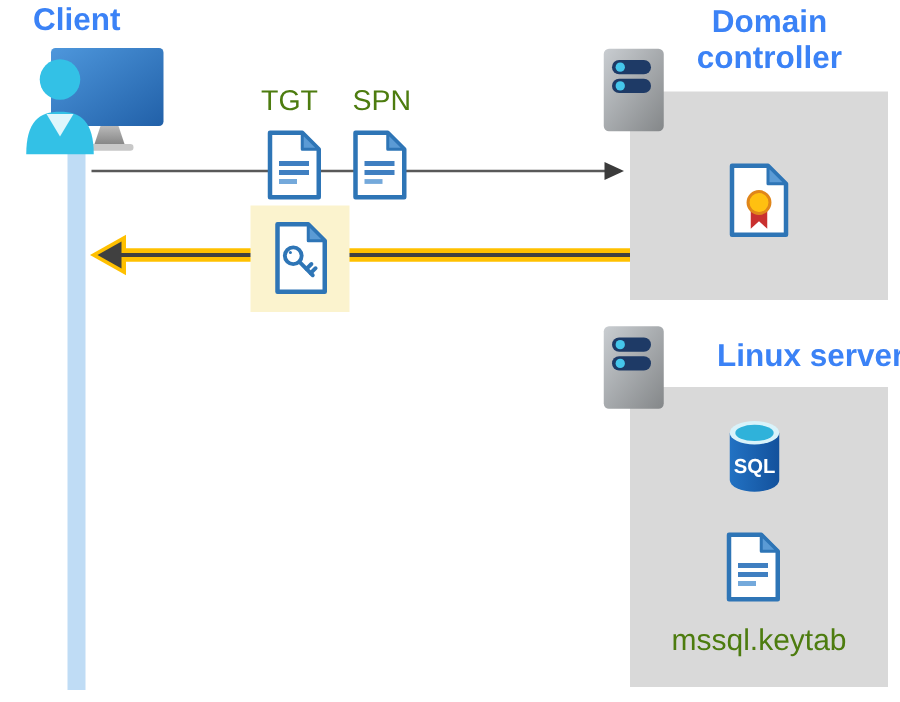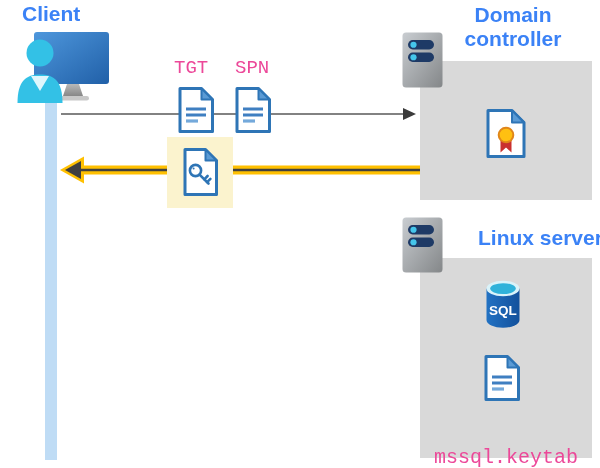--- a/index.html
+++ b/index.html
@@ -3,21 +3,21 @@
 <meta charset="utf-8">
 <style>
   html,body{margin:0;padding:0;}
   body{
     width:600px;height:468px;position:relative;overflow:hidden;
     background:#ffffff;
     font-family:"Liberation Sans","DejaVu Sans",sans-serif;
   }
   .abs{position:absolute;}
   .heading{font-weight:bold;color:#3b82f6;font-size:21px;line-height:1.15;z-index:6;}
-  .sublabel{color:#ec4899;font-size:19px;z-index:6;font-family:Liberation Mono, monospace;}
+  .sublabel{color:#4d7c0f;font-size:19px;z-index:6;}
   .gray-box{background:#d9d9d9;z-index:1;}
   .lifeline{background:#bfdcf5;z-index:1;}
   .highlight{background:#fbf3ce;z-index:3;}
   .icon{z-index:4;}
   svg{display:block;}
 </style>
 </head>
 <body>
 
 <svg width="0" height="0" style="position:absolute" aria-hidden="true">
@@ -123,13 +123,13 @@
 </svg>
 <svg class="abs icon" style="left:483px;top:354px;" width="38" height="48">
     <use href="#sym-doc"></use>
   </svg>
 
 <div class="abs heading" style="left:22px;top:2px;">Client</div>
 <div class="abs sublabel" style="left:174px;top:57px;">TGT</div>
 <div class="abs sublabel" style="left:235px;top:57px;text-align:right;">SPN</div>
 <div class="abs heading" style="left:454px;top:3px;width:118px;text-align:center;">Domain controller</div>
 <div class="abs heading" style="left:478px;top:226px;white-space:nowrap;">Linux server</div>
-<div class="abs sublabel" style="left:420px;top:416px;width:172px;text-align:center;font-size:20px;margin-top:30px;">mssql.keytab</div>
+<div class="abs sublabel" style="left:420px;top:416px;width:172px;text-align:center;font-size:20px;">mssql.keytab</div>
 
 </body></html>

